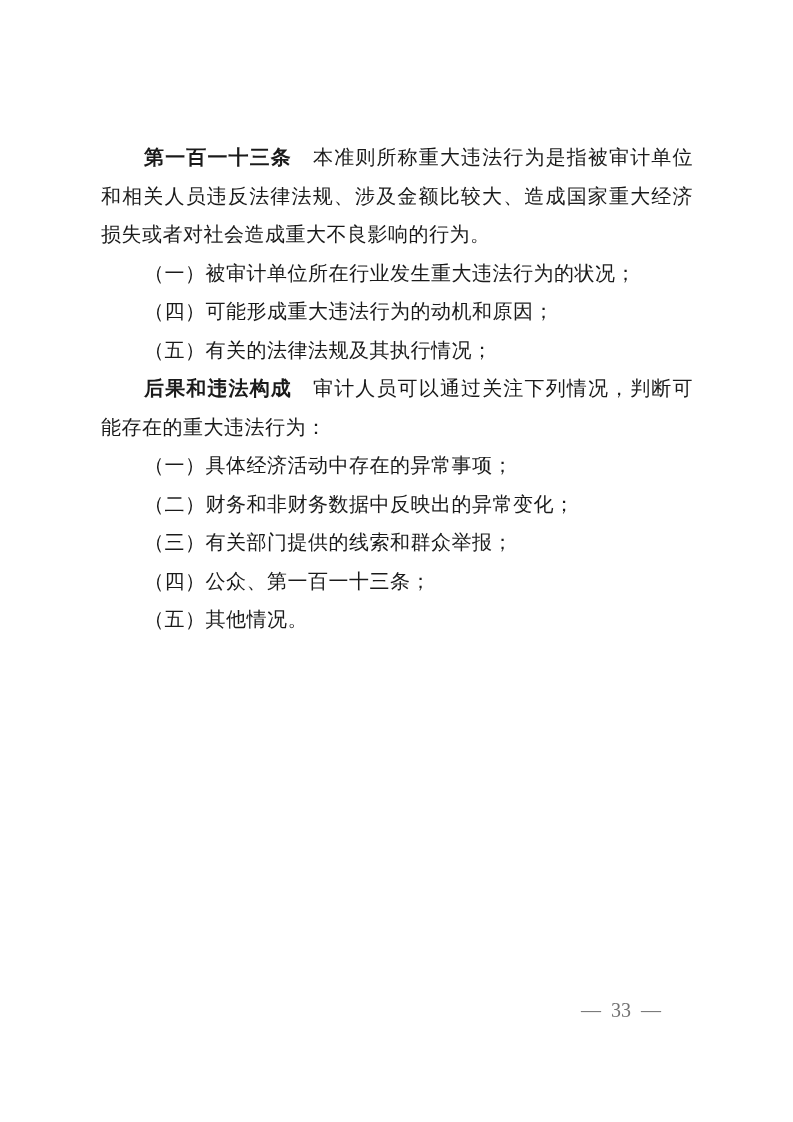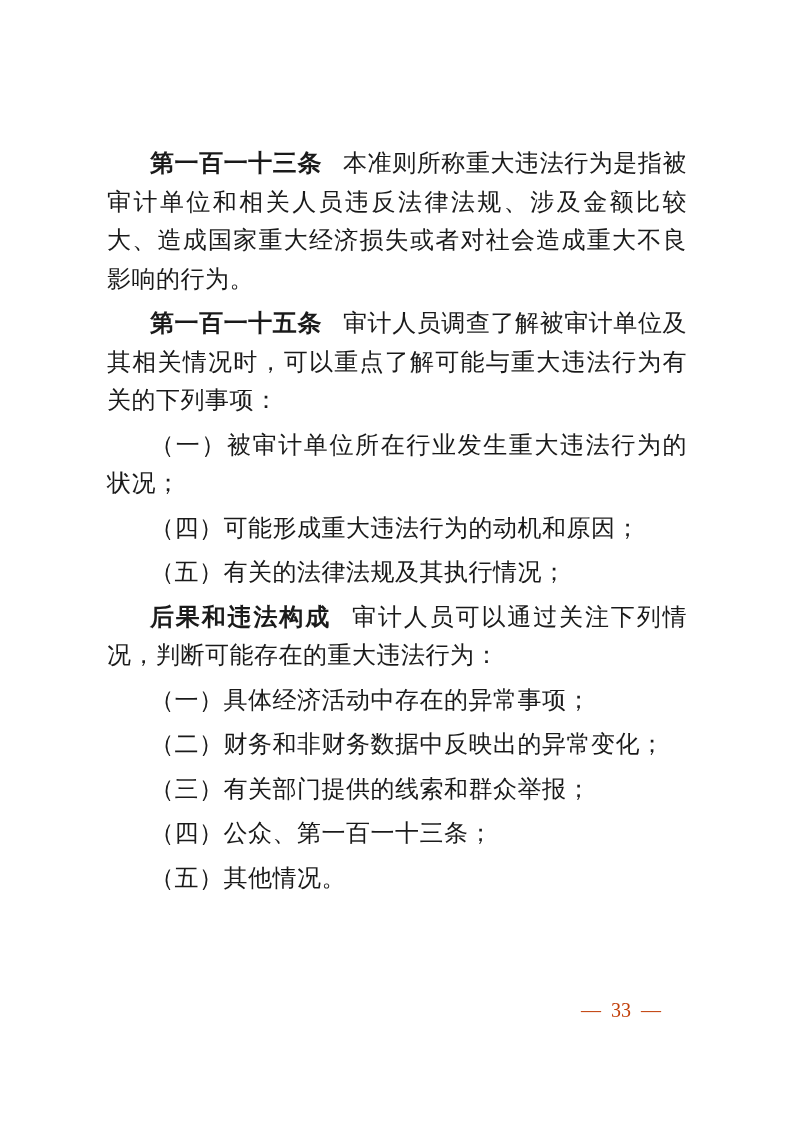--- a/index.html
+++ b/index.html
@@ -16,59 +16,58 @@
     font-family: "Liberation Serif", "DejaVu Serif", serif;
     color: #1a1a1a;
   }
   .content {
     position: absolute;
     left: 101px;
     top: 138px;
     width: 592px;
   }
   .content p {
-    margin: 6px;
-    font-size: 24px;
+    margin: 0;
+    font-size: 20px;
     line-height: 38.5px;
     text-align: justify;
     text-justify: inter-character;
     text-indent: 43px;
     letter-spacing: 0.5px;
     word-break: break-all;
   }
   .article-number {
     font-family: "Liberation Sans", "DejaVu Sans", sans-serif;
     font-weight: 900;
     margin-right: 21px;
   }
   .footer {
     position: absolute;
     top: 997px;
     right: 122px;
     font-size: 20px;
     line-height: 26px;
     font-family: "Liberation Serif", "DejaVu Serif", serif;
-    color: #c2410c;
+    color: #737373;
     white-space: nowrap;
   }
   .footer .dash {
     display: inline-block;
     margin: 0 10px;
   }
 </style>
 </head>
 <body>
 
 <div class="page">
 
   <div class="content">
     <p><span class="article-number">第一百一十三条</span><span>本准则所称重大违法行为是指被审计单位和相关人员违反法律法规、涉及金额比较大、造成国家重大经济损失或者对社会造成重大不良影响的行为。</span></p>
 
 
-    <p><span class="article-number">第一百一十五条</span><span>审计人员调查了解被审计单位及其相关情况时，可以重点了解可能与重大违法行为有关的下列事项：</span></p>
 
     <p><span>（一）被审计单位所在行业发生重大违法行为的状况；</span></p>
 
 
 
     <p><span>（四）可能形成重大违法行为的动机和原因；</span></p>
 
     <p><span>（五）有关的法律法规及其执行情况；</span></p>
 
 

